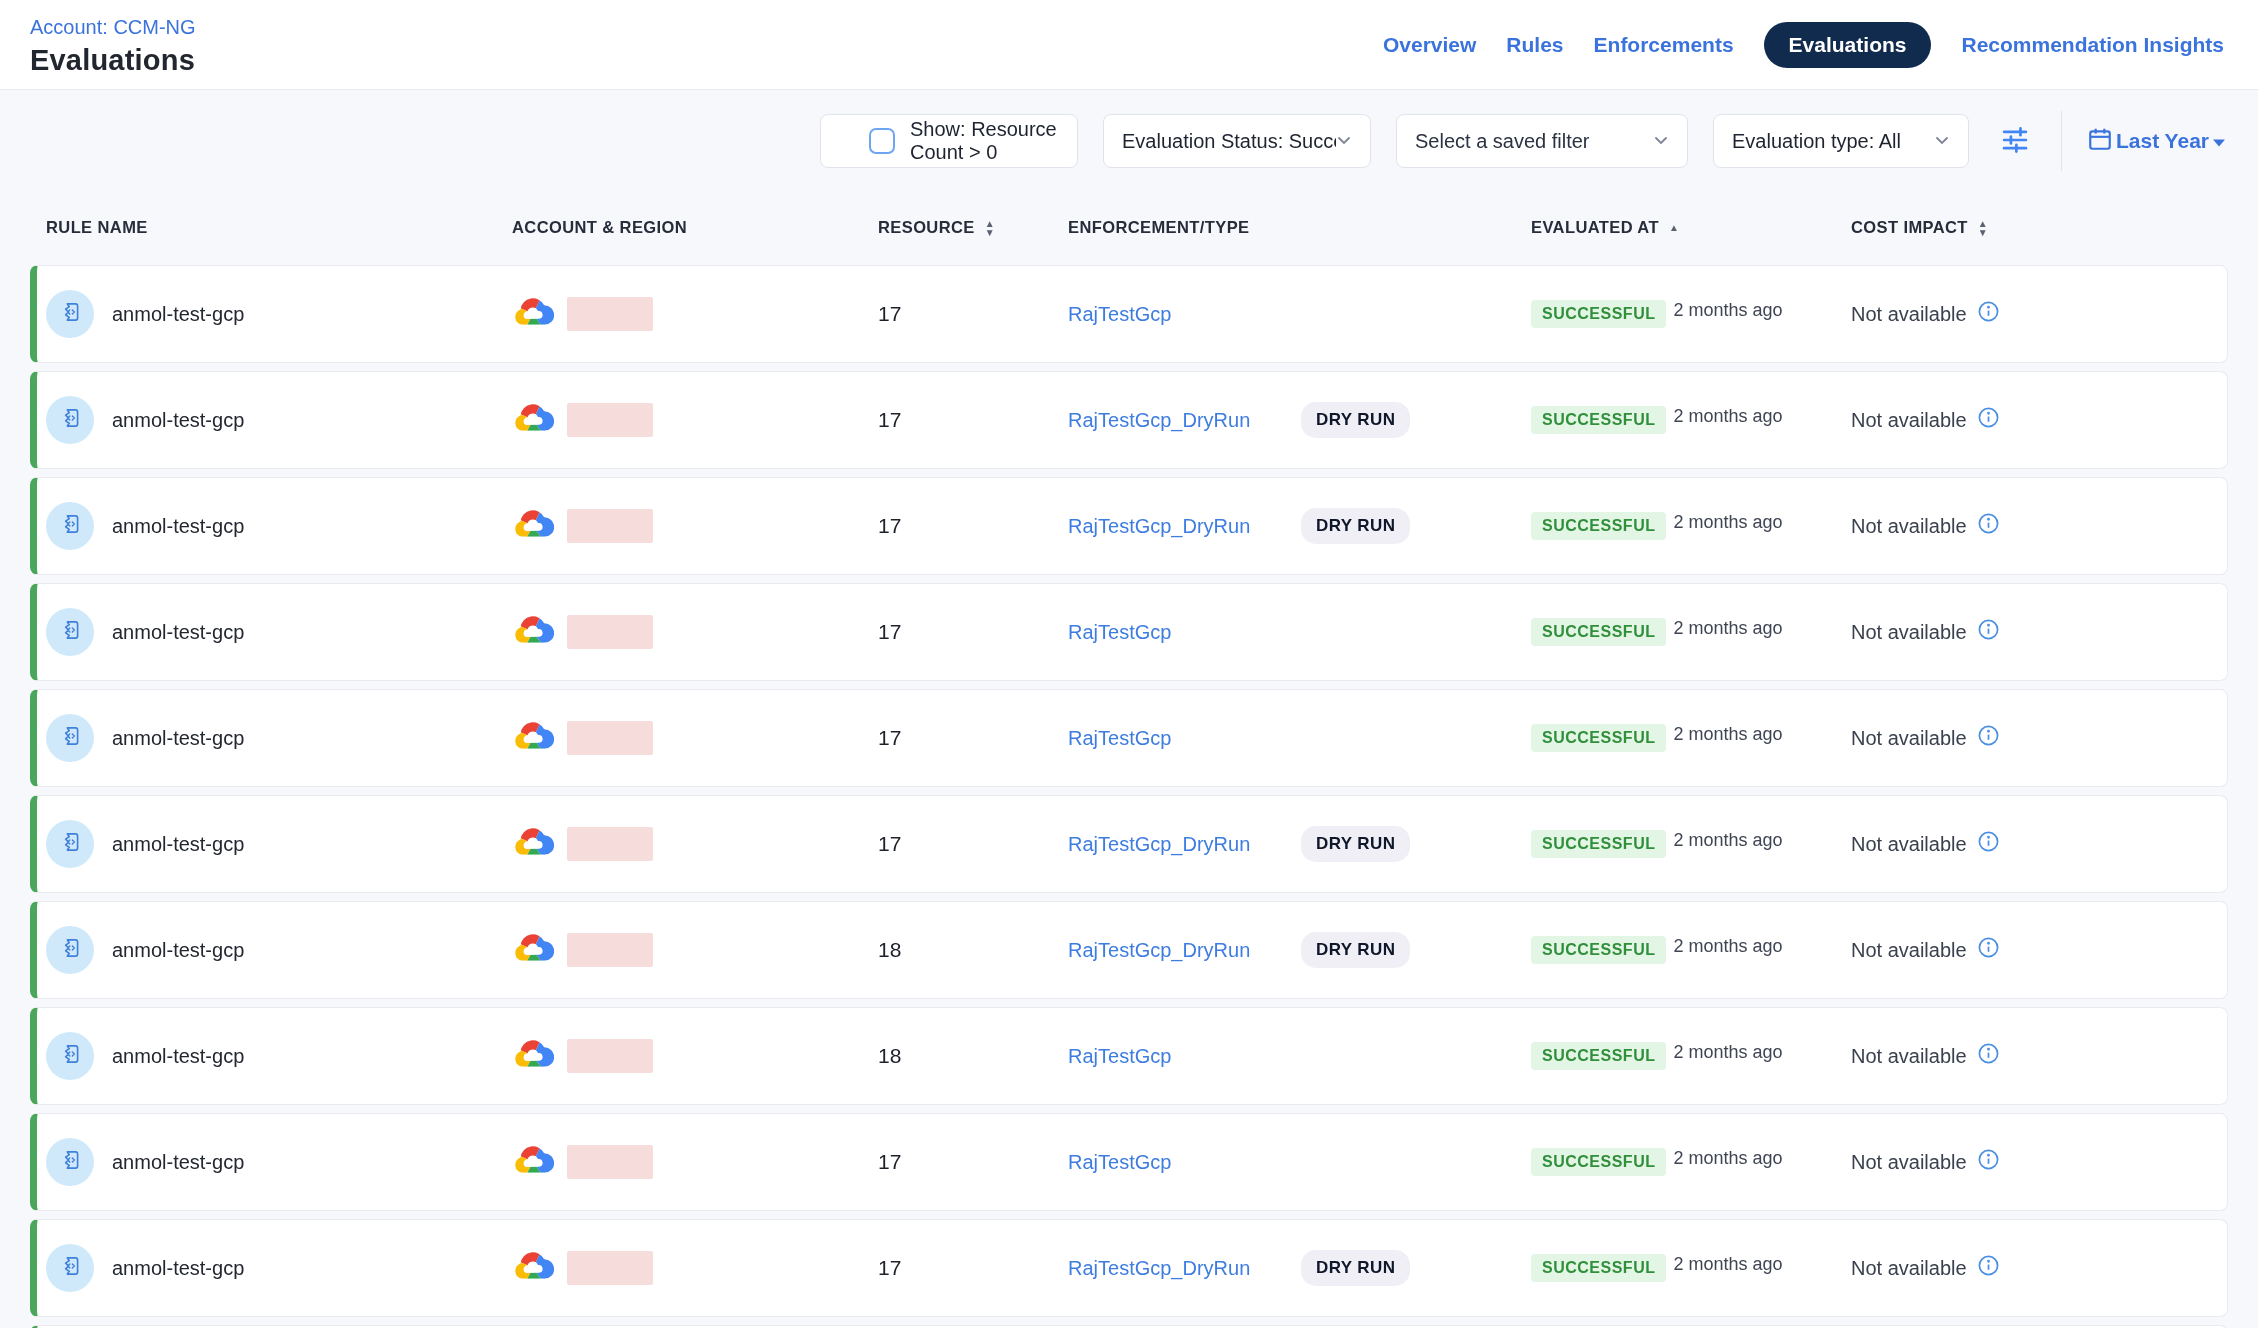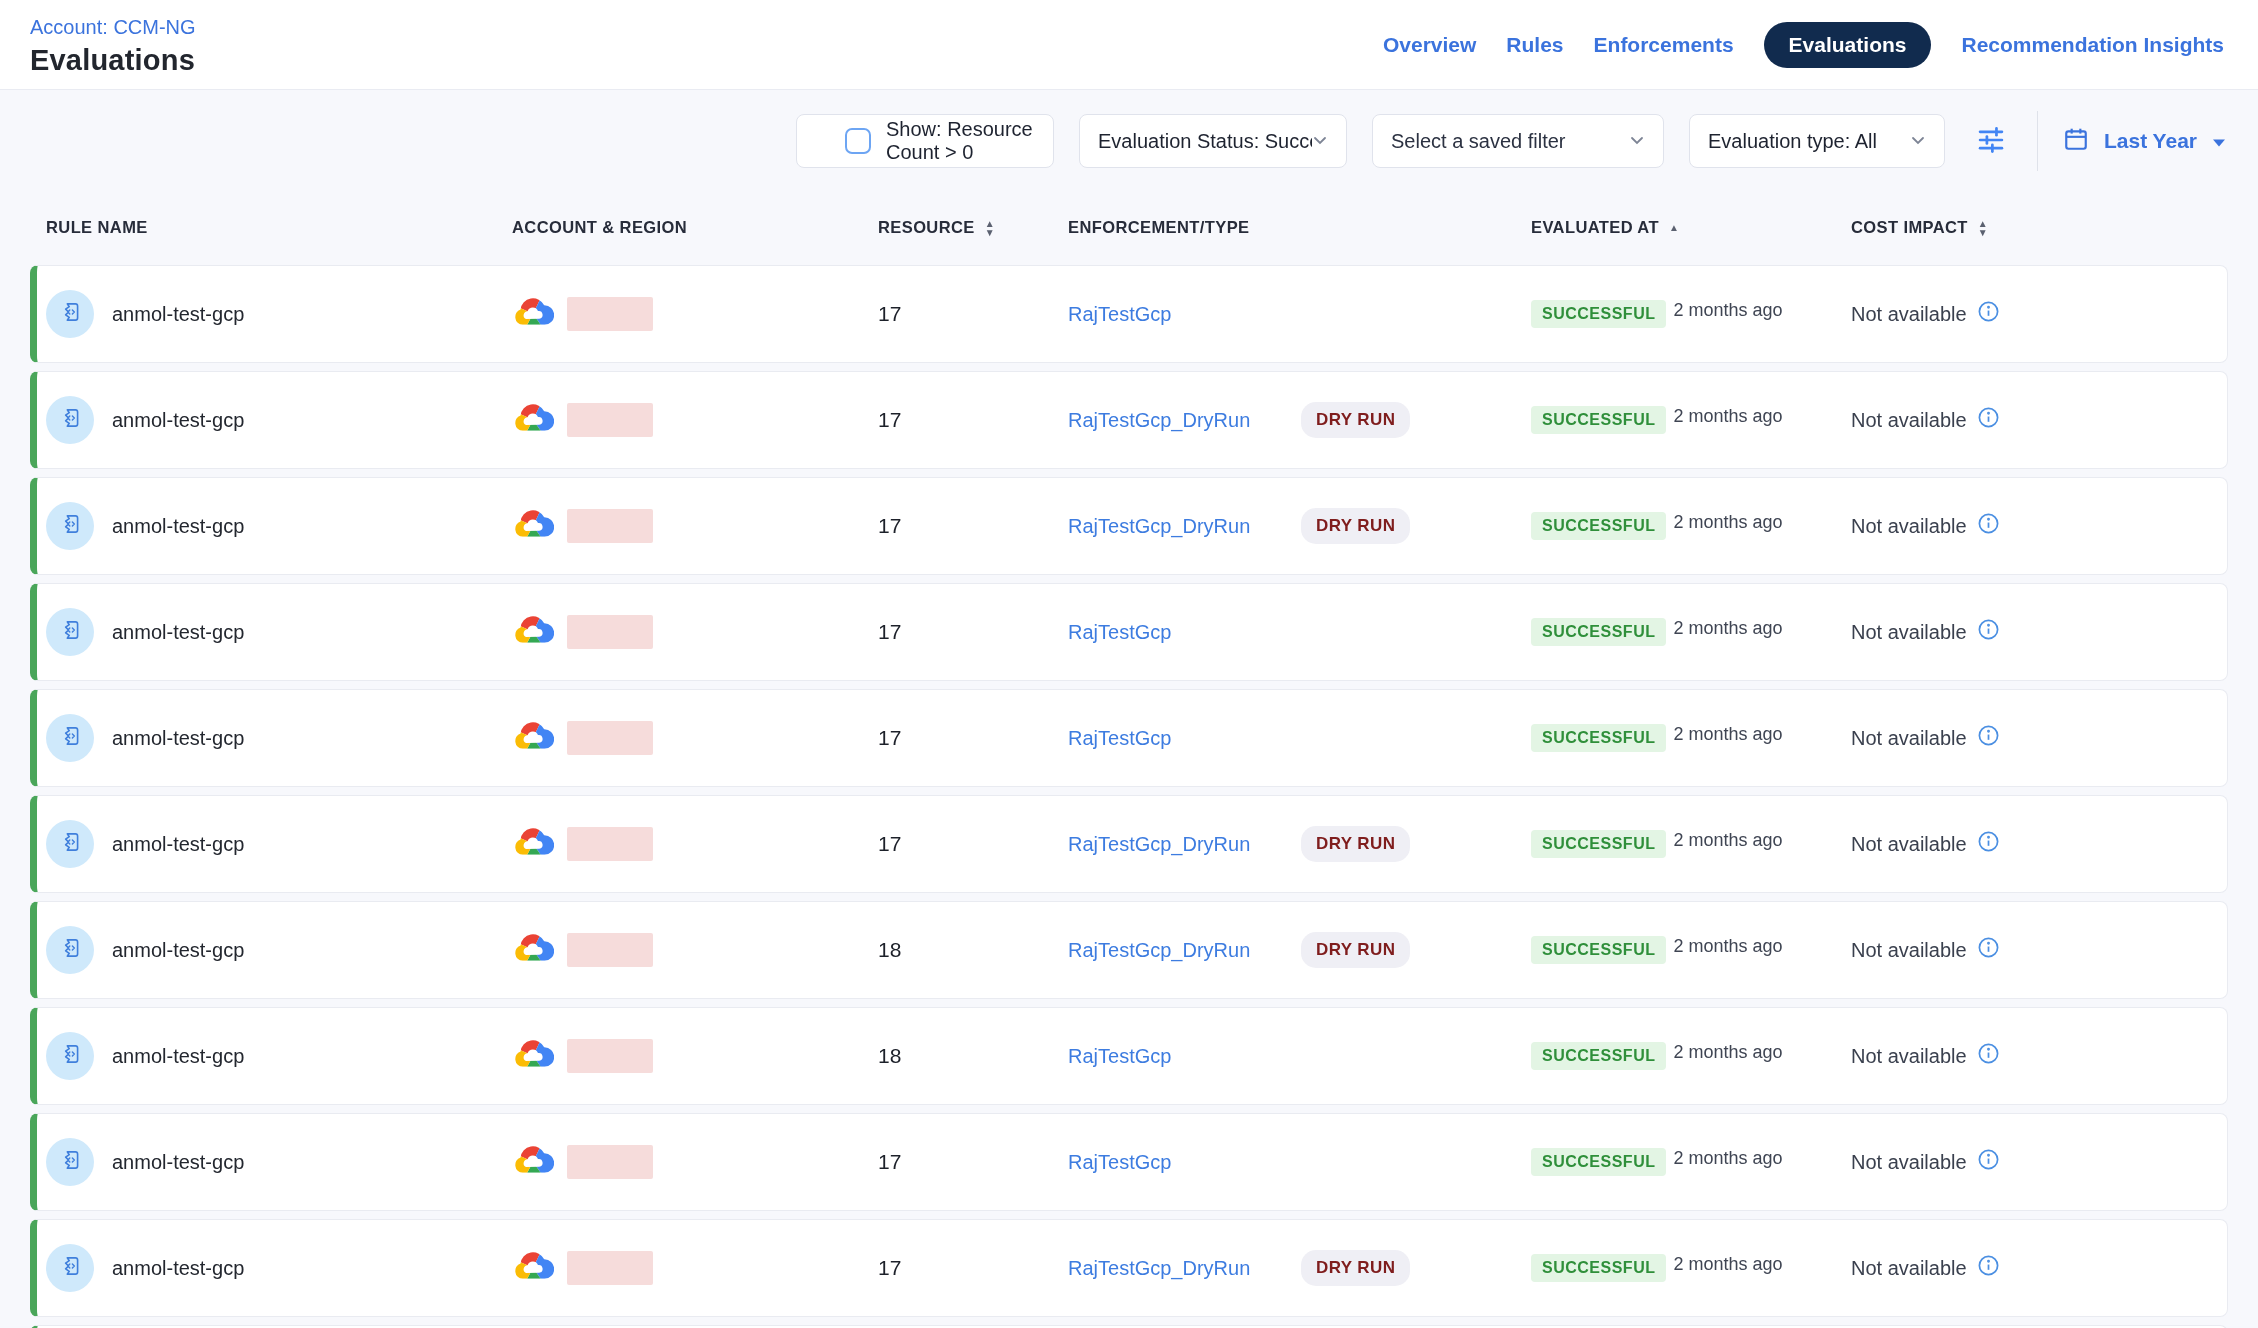--- a/index.html
+++ b/index.html
@@ -27,21 +27,21 @@
   .filterbar{display:flex;align-items:center;justify-content:flex-end;gap:25px;padding:21px 30px 24px 30px;}
   .control{height:54px;background:#fff;border:1px solid #e0e3ec;border-radius:8px;
     display:flex;align-items:center;padding:0 18px;font-size:20px;color:#1e2330;}
   .chk-control{width:258px;cursor:pointer;padding-left:48px;}
   .checkbox{width:26px;height:26px;border:2px solid #6da5f3;border-radius:7px;background:#fff;margin-right:15px;flex:0 0 auto;}
   .select{justify-content:space-between;cursor:pointer;}
   .select .val{white-space:nowrap;overflow:hidden;}
   .w1{width:268px;} .w2{width:256px;} .w3{width:292px;color:#2c3242;}
   .icon-btn{background:none;border:none;padding:0 4px;cursor:pointer;display:flex;align-items:center;}
   .vdivider{width:1px;height:60px;background:#dfe2ea;}
-  .daterange{display:flex;align-items:center;gap:15px;color:var(--accent-blue);
+  .daterange{display:flex;align-items:center;gap:3px;color:var(--accent-blue);
     font-size:21px;font-weight:600;cursor:pointer;margin-right:2px;white-space:nowrap;}
 
   
   .grid-cols{display:grid;grid-template-columns:466px 366px 190px 463px 320px 1fr;align-items:center;}
   .thead{margin:6px 30px 0;padding:17px 0 11px 16px;}
   .th{display:flex;align-items:center;gap:10px;font-size:16.5px;font-weight:700;color:#272c3a;letter-spacing:.4px;}
   .sort{display:flex;flex-direction:column;align-items:center;cursor:pointer;}
   .sort i{font-style:normal;font-size:10px;line-height:9px;color:#5b6170;}
 
   .tbody{padding:17px 30px 0;}
@@ -50,21 +50,21 @@
   .cell{min-width:0;}
   .cell.rule{display:flex;align-items:center;gap:18px;}
   .avatar{width:48px;height:48px;border-radius:50%;background:var(--avatar-bg);
     display:flex;align-items:center;justify-content:center;flex:0 0 auto;}
   .rule-name{font-size:20px;color:#23272f;font-weight:500;}
   .cell.account{display:flex;align-items:center;gap:13px;}
   .redacted{width:86px;height:34px;background:var(--redaction-pink);border-radius:2px;}
   .cell.resource{font-size:21px;color:#1d212a;}
   .cell.enforcement{display:grid;grid-template-columns:233px auto;align-items:center;}
   .enf-link{color:var(--link-blue);font-size:20px;font-weight:500;text-decoration:none;}
-  .dryrun-badge{justify-self:start;background:var(--dryrun-bg);color:#7f1d1d;font-size:17px;
+  .dryrun-badge{justify-self:start;background:var(--dryrun-bg);color:#0f172a;font-size:17px;
     font-weight:700;padding:8px 15px;border-radius:15px;letter-spacing:.4px;white-space:nowrap;}
   .cell.evaluated{display:flex;flex-direction:row;align-items:flex-start;gap:7px;}
   .status-badge{background:var(--success-bg);color:var(--success-text);font-size:16px;font-weight:700;
     padding:5px 11px;border-radius:4px;letter-spacing:.5px;}
   .ago{font-size:18px;color:var(--text-gray);}
   .cell.cost{display:flex;align-items:center;gap:10px;font-size:20px;color:#3a404e;}
   .partial-row{margin:0 30px;height:16px;background:#fff;border:1px solid var(--card-border);
     border-left:7px solid var(--green-bar);border-radius:8px 8px 0 0;}
 </style>
 </head>

